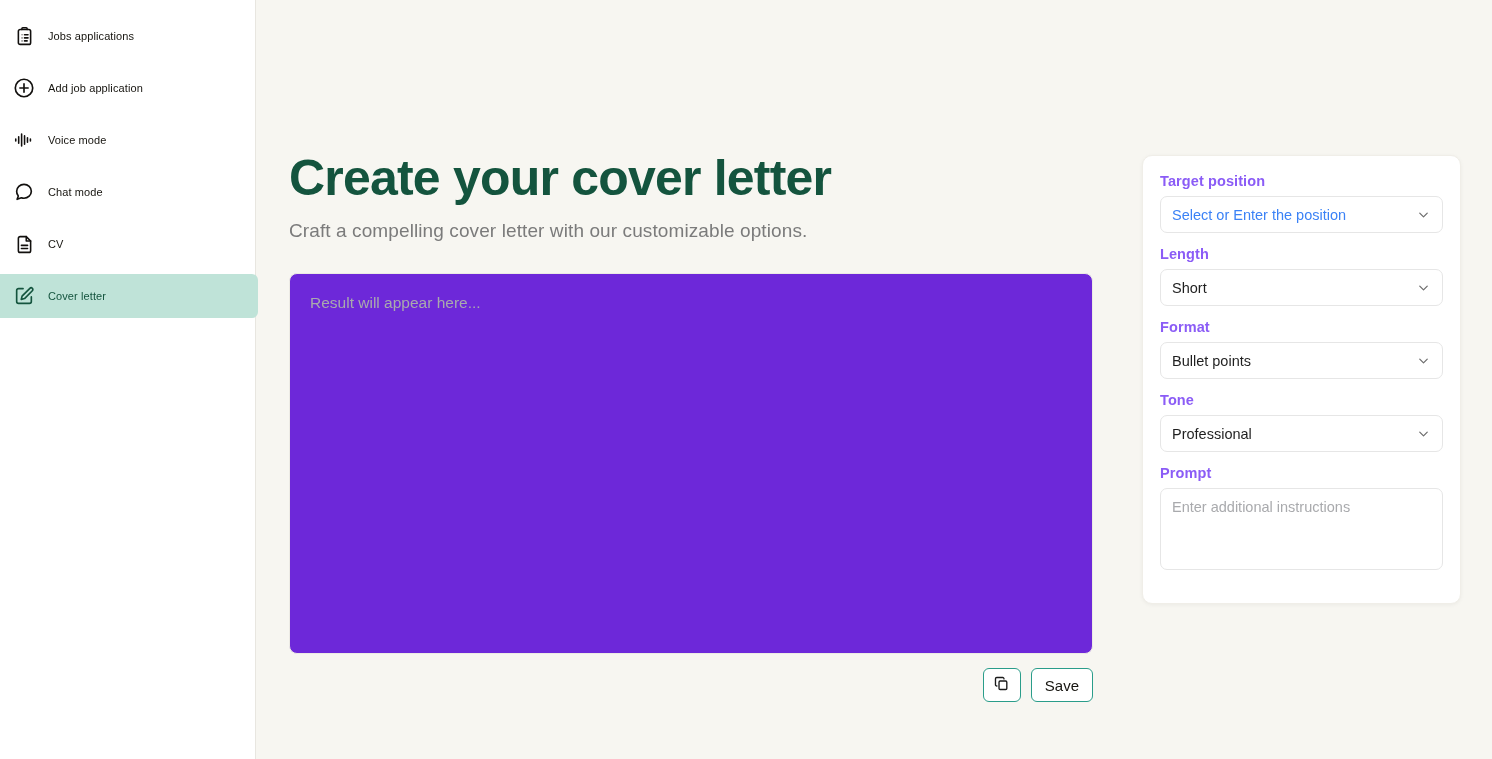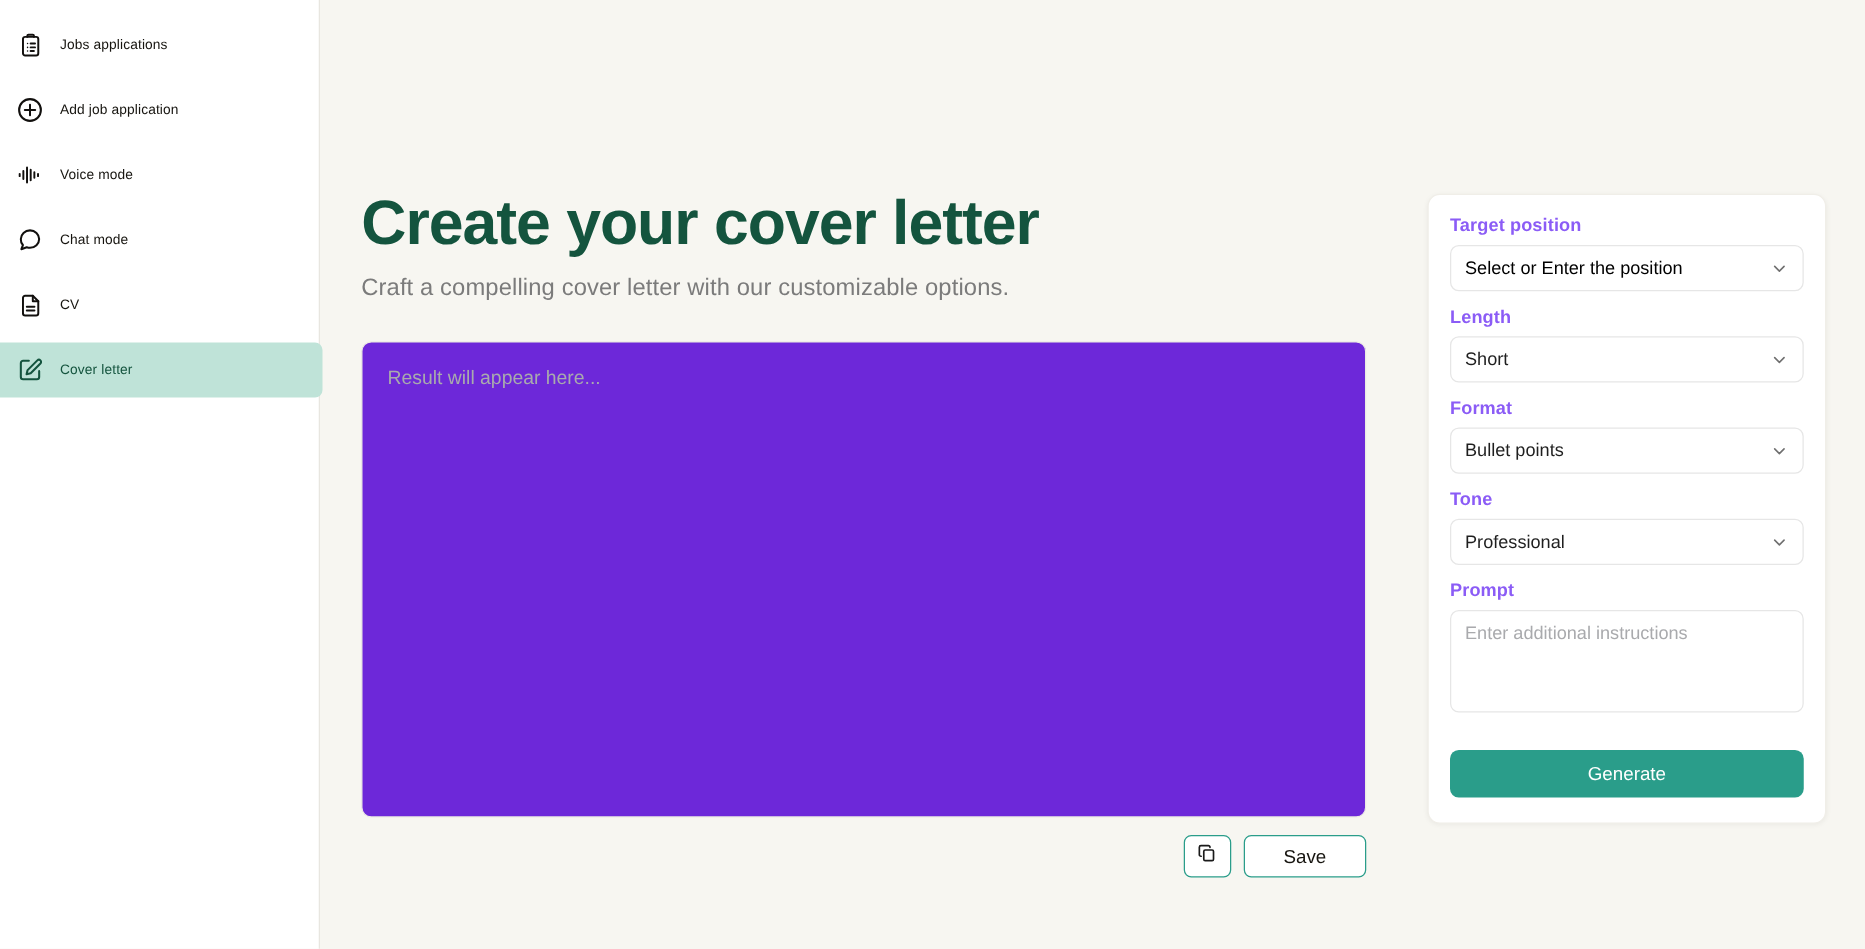--- a/index.html
+++ b/index.html
@@ -107,21 +107,21 @@
     border: 1px solid #2a9d8a;
     border-radius: 6px;
     background: #ffffff;
     display: flex; align-items: center; justify-content: center;
     cursor: pointer;
     color: #1a1a1a;
   }
   .save-btn {
     height: 34px;
     min-width: 58px;
-    padding: 0 31px;
+    padding: 0 13px;
     border: 1px solid #2a9d8a;
     border-radius: 6px;
     background: #ffffff;
     color: #16140f;
     font-size: 15px;
     font-family: "Liberation Sans", sans-serif;
     cursor: pointer;
     display: flex; align-items: center; justify-content: center;
   }
 
@@ -150,21 +150,21 @@
     border: 1px solid #e6e6e6;
     border-radius: 7px;
     background: #ffffff;
     display: flex;
     align-items: center;
     padding: 0 11px;
     cursor: pointer;
     position: relative;
   }
   .select-value { font-size: 14.5px; color: #1f1f1f; }
-  .select-value.placeholder { color: #000000; }
+  .select-value.placeholder { color: #3b82f6; }
   .chev {
     position: absolute;
     right: 11px;
     top: 50%;
     transform: translateY(-50%);
     color: #6f6f6f;
     display: flex;
   }
   .textarea {
     height: 82px;
@@ -335,18 +335,17 @@
         </div>
       </div>
 
       <div class="field">
         <div class="field-label">Prompt</div>
         <div class="textarea">
           <span>Enter additional instructions</span>
         </div>
       </div>
 
-      <button class="generate-btn">Generate</button>
 
     </aside>
 
   </main>
 </div>
 
 </body></html>

